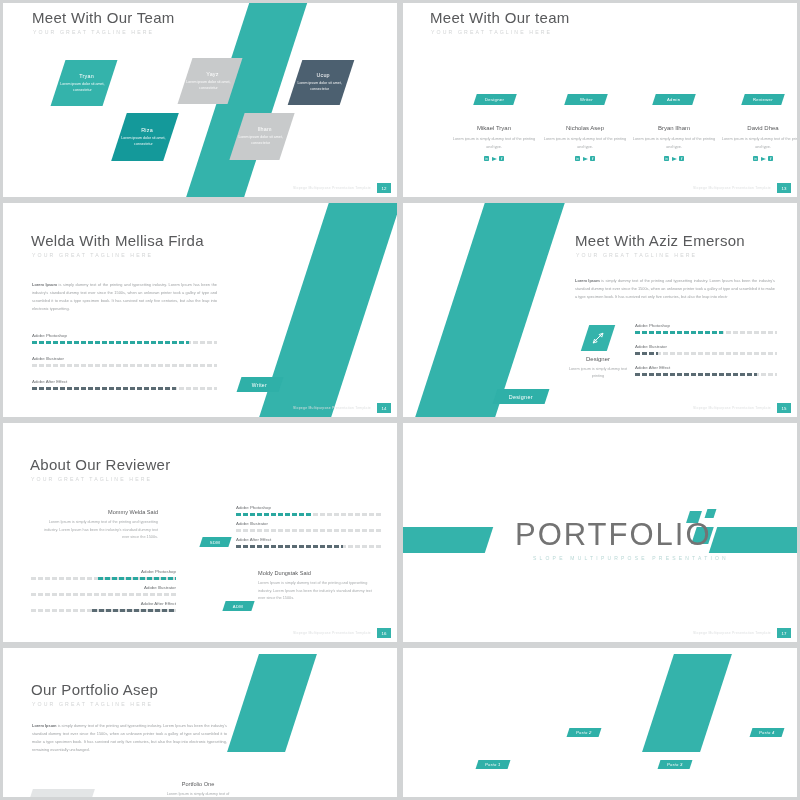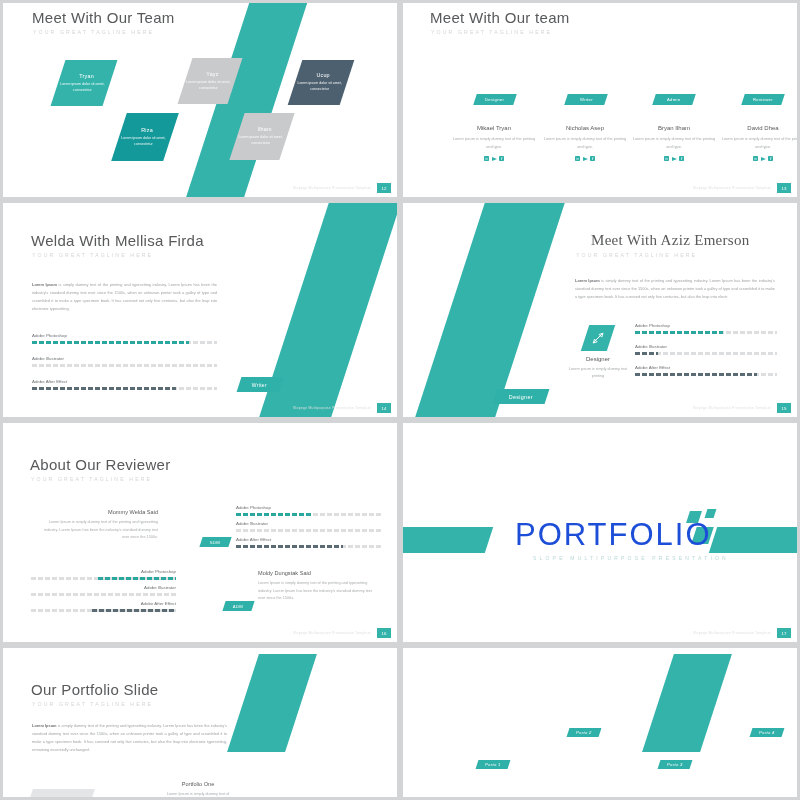--- a/index.html
+++ b/index.html
@@ -144,21 +144,21 @@
     background:#34b3ab;transform:skewX(-18deg);
     display:flex;align-items:center;justify-content:center;
   }
   .diamond svg{transform:skewX(18deg);}
 
   
   .portfolio-word{
     position:absolute;
     font-size:31px;
     letter-spacing:2px;
-    color:#1d4ed8;
+    color:#737373;
     font-weight:400;
     white-space:nowrap;
   }
   .portfolio-sub{
     position:absolute;
     font-size:5px;
     letter-spacing:3.2px;
     color:#b9d8d6;
     white-space:nowrap;
   }
@@ -305,21 +305,21 @@
 
       <div class="footer-note">Slopege Multipurpose Presentation Template</div>
       <div class="page-badge">14</div>
     </div>
   </div>
 
   <div class="slide">
     <div class="inner">
       <div class="para" style="left:46px;top:-10px;width:80px;height:240px;background:#34b3ab;"></div>
 
-      <div class="title" style="left:188px;top:29px;font-family:Liberation Serif, serif;">Meet With Aziz Emerson</div>
+      <div class="title" style="left:172px;top:29px;">Meet With Aziz Emerson</div>
       <div class="tagline" style="left:173px;top:49px;">YOUR GREAT TAGLINE HERE</div>
 
       <div class="body-text" style="left:172px;top:74px;width:200px;">
         <b>Lorem Ipsum</b><span> is simply dummy text of the printing and typesetting industry. Lorem Ipsum has been the industry's standard dummy text ever since the 1500s, when an unknown printer took a galley of type and scrambled it to make a type specimen book. It has survived not only five centuries, but also the leap into electr</span>
       </div>
 
       <div class="diamond" style="left:182px;top:122px;">
         <svg width="14" height="14" viewBox="0 0 24 24" fill="none" stroke="#ffffff" stroke-width="1.6" stroke-linecap="round">
           <path d="M4 20 L14 10 M4 20 L6 14 L10 18 Z"></path>
           <path d="M20 4 L10 14 M20 4 L14 6 L18 10 Z"></path>
@@ -438,21 +438,21 @@
 
       <div class="footer-note">Slopege Multipurpose Presentation Template</div>
       <div class="page-badge">17</div>
     </div>
   </div>
 
   <div class="slide">
     <div class="inner">
       <div class="para" style="left:240px;top:6px;width:58px;height:98px;background:#34b3ab;"></div>
 
-      <div class="title" style="left:28px;top:33px;">Our Portfolio Slide</div>
+      <div class="title" style="left:28px;top:33px;">Our Portfolio Asep</div>
       <div class="tagline" style="left:29px;top:53px;">YOUR GREAT TAGLINE HERE</div>
 
       <div class="body-text" style="left:29px;top:74px;width:195px;">
         <b>Lorem Ipsum</b><span> is simply dummy text of the printing and typesetting industry. Lorem Ipsum has been the industry's standard dummy text ever since the 1500s, when an unknown printer took a galley of type and scrambled it to make a type specimen book. It has survived not only five centuries, but also the leap into electronic typesetting, remaining essentially unchanged.</span>
       </div>
 
       <div class="para" style="left:25px;top:141px;width:62px;height:30px;background:#e3e5e6;"></div>
 
       <div style="position:absolute;left:130px;top:133px;width:130px;text-align:center;">
         <div style="font-size:5.6px;color:#58595b;margin-bottom:4px;">Portfolio One</div>

